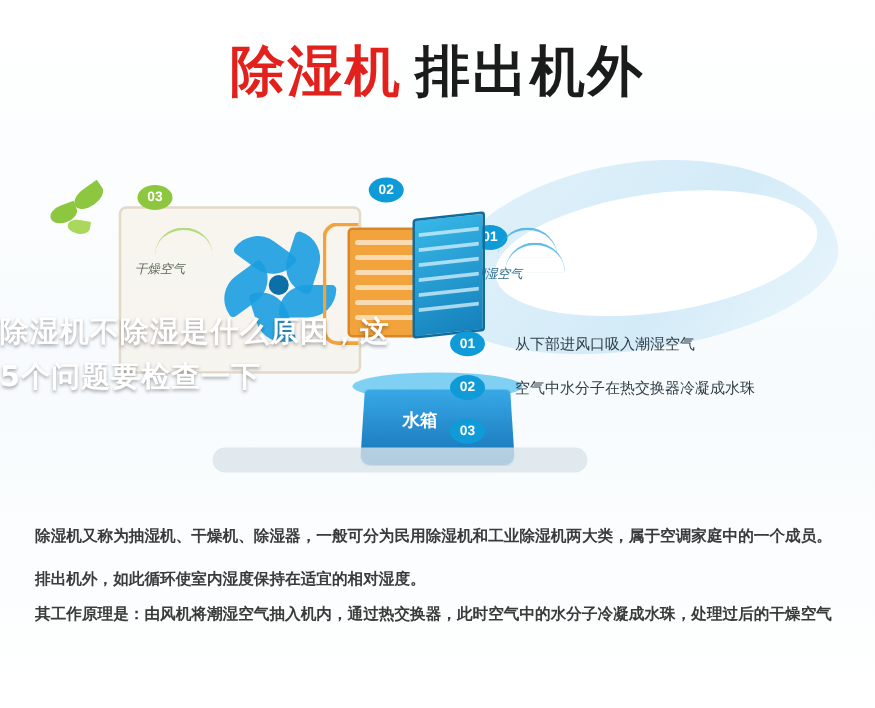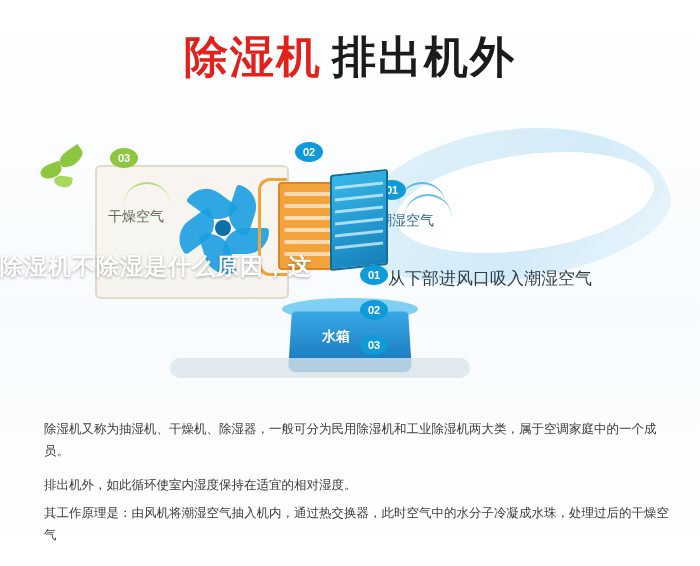--- a/index.html
+++ b/index.html
@@ -61,21 +61,21 @@
     position:absolute;background:#ffffff;border:1px solid #cfd8dd;border-radius:3px;
     font-size:11px;color:#46535b;padding:2px 6px;white-space:nowrap;margin-top:43px;
   }
   .num{
     position:absolute;width:28px;height:20px;border-radius:50%;
     background:#0f9ad8;color:#fff;font-size:11px;font-weight:bold;
     display:flex;align-items:center;justify-content:center;
   }
   .num.green{background:#8dc63f;}
   .cn-txt{
-    position:absolute;font-size:14px;color:#3d4a52;white-space:nowrap;
+    position:absolute;font-size:10px;color:#3d4a52;white-space:nowrap;font-style:italic;
   }
   
   .fan{
     position:absolute;left:175px;top:60px;width:96px;height:96px;
   }
   .blade{
     position:absolute;left:48px;top:48px;width:46px;height:26px;
     background:#1a9ee0;border-radius:26px 4px 26px 4px;
     transform-origin:0 0;opacity:.9;
   }
@@ -121,37 +121,37 @@
   }
   .tanklabel{
     position:absolute;left:322px;top:208px;font-size:14px;color:#ffffff;font-weight:bold;
   }
   .base{
     position:absolute;left:170px;top:238px;width:300px;height:20px;
     background:#d9e3e8;border-radius:10px;opacity:.8;
   }
   
   .callout{
-    position:absolute;font-size:17px;color:#2f3d45;white-space:nowrap;
+    position:absolute;font-size:12px;color:#2f3d45;white-space:nowrap;margin-left:24px;
   }
   
   .overlay{
     position:absolute;left:0;top:248px;width:700px;
     color:#ffffff;font-weight:bold;font-size:23px;line-height:36px;
     text-shadow:0 1px 3px rgba(0,0,0,.35);
     letter-spacing:1px;
     font-family:"DejaVu Sans","Liberation Sans",sans-serif;
   }
   
   .body-copy{
     position:absolute;left:28px;top:418px;width:648px;
     font-size:12.5px;line-height:22px;color:#3b3b3b;
     font-family:"DejaVu Sans","Liberation Sans",sans-serif;
   }
-  .body-copy p{margin:0 0 6px 16px;}
+  .body-copy p{margin:0 0 6px 0;font-weight:bold;}
   .gap{height:6px;}
 </style>
 </head>
 <body>
 
 <div class="poster">
 
   <div class="title">
     <span class="t1">除湿机</span><span class="t2">排出机外</span>
   </div>
@@ -212,26 +212,28 @@
 
     <div class="tanktop"></div>
     <div class="tank"></div>
     <div class="tanklabel">水箱</div>
     <div class="base"></div>
 
     <div class="num" style="left:360px;top:145px;">01</div>
     <div class="callout" style="left:388px;top:147px;">从下部进风口吸入潮湿空气</div>
 
     <div class="num" style="left:360px;top:180px;">02</div>
+    <div class="callout" style="left:388px;top:182px;">空气中水分子在热交换器冷凝成水珠</div>
 
     <div class="num" style="left:360px;top:215px;">03</div>
   </div>
 
   <div class="overlay">
     <div>除湿机不除湿是什么原因，这</div>
+    <div>5个问题要检查一下</div>
   </div>
 
   <div class="body-copy">
     <p>除湿机又称为抽湿机、干燥机、除湿器，一般可分为民用除湿机和工业除湿机两大类，属于空调家庭中的一个成员。</p>
     <div class="gap"></div>
     <p>排出机外，如此循环使室内湿度保持在适宜的相对湿度。</p>
     <p>其工作原理是：由风机将潮湿空气抽入机内，通过热交换器，此时空气中的水分子冷凝成水珠，处理过后的干燥空气</p>
   </div>
 
 </div>

